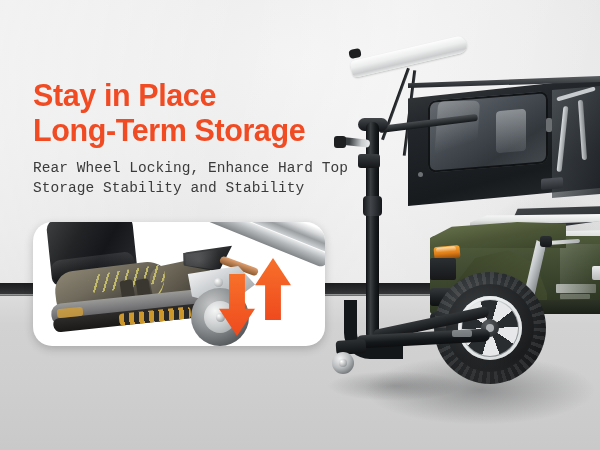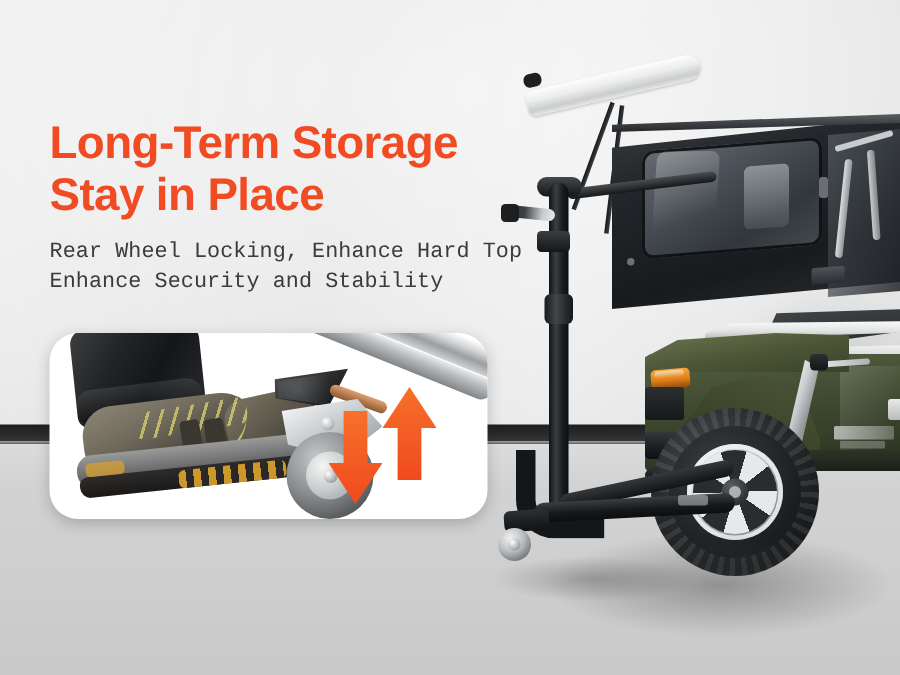--- a/index.html
+++ b/index.html
@@ -313,26 +313,26 @@
   <div class="cart-label"></div>
   <div class="cart-foot-plate"></div>
   <div class="cart-caster"></div>
   <div class="cart-caster-hub"></div>
 
   <div class="floor-shadow-cart"></div>
   <div class="floor-shadow-car"></div>
 
   <div class="copy">
     <div class="headline">
+      <div>Stay in Place</div>
       <div>Long-Term Storage</div>
-      <div>Stay in Place</div>
     </div>
     <div class="subcopy">
       <div>Rear Wheel Locking, Enhance Hard Top</div>
-      <div>Enhance Security and Stability</div>
+      <div>Storage Stability and Stability</div>
     </div>
   </div>
 
   <div class="card">
     <div class="card-inner">
       <div class="trouser"></div>
       <div class="trouser-fold"></div>
 
       <div class="tube"></div>
       <div class="tube2"></div>

